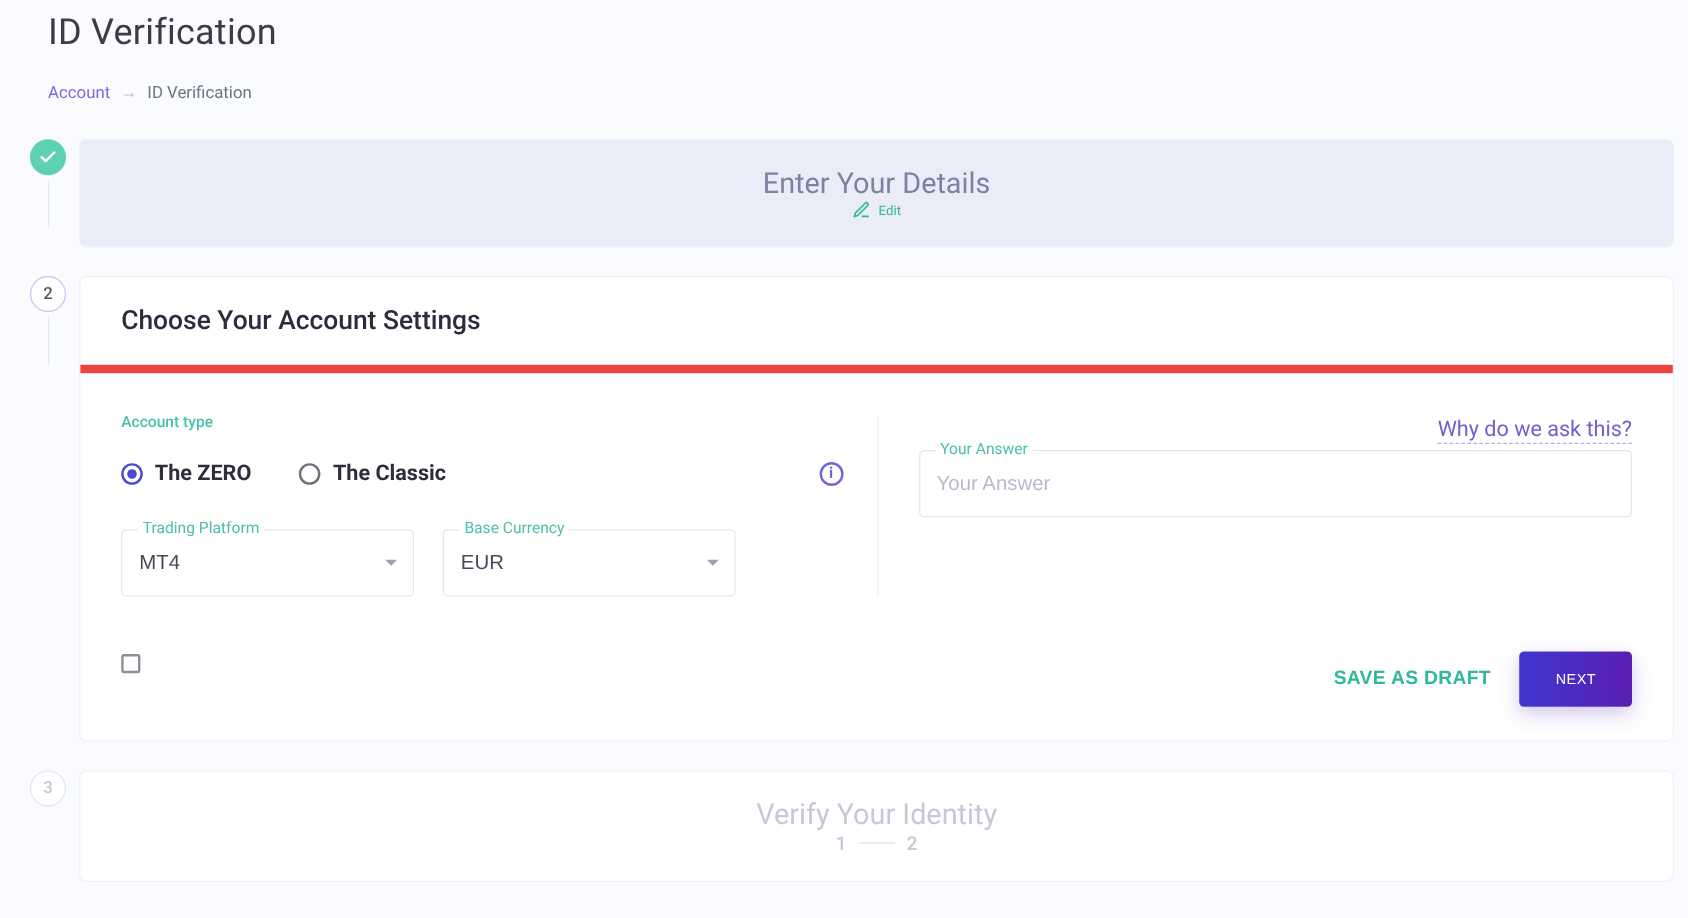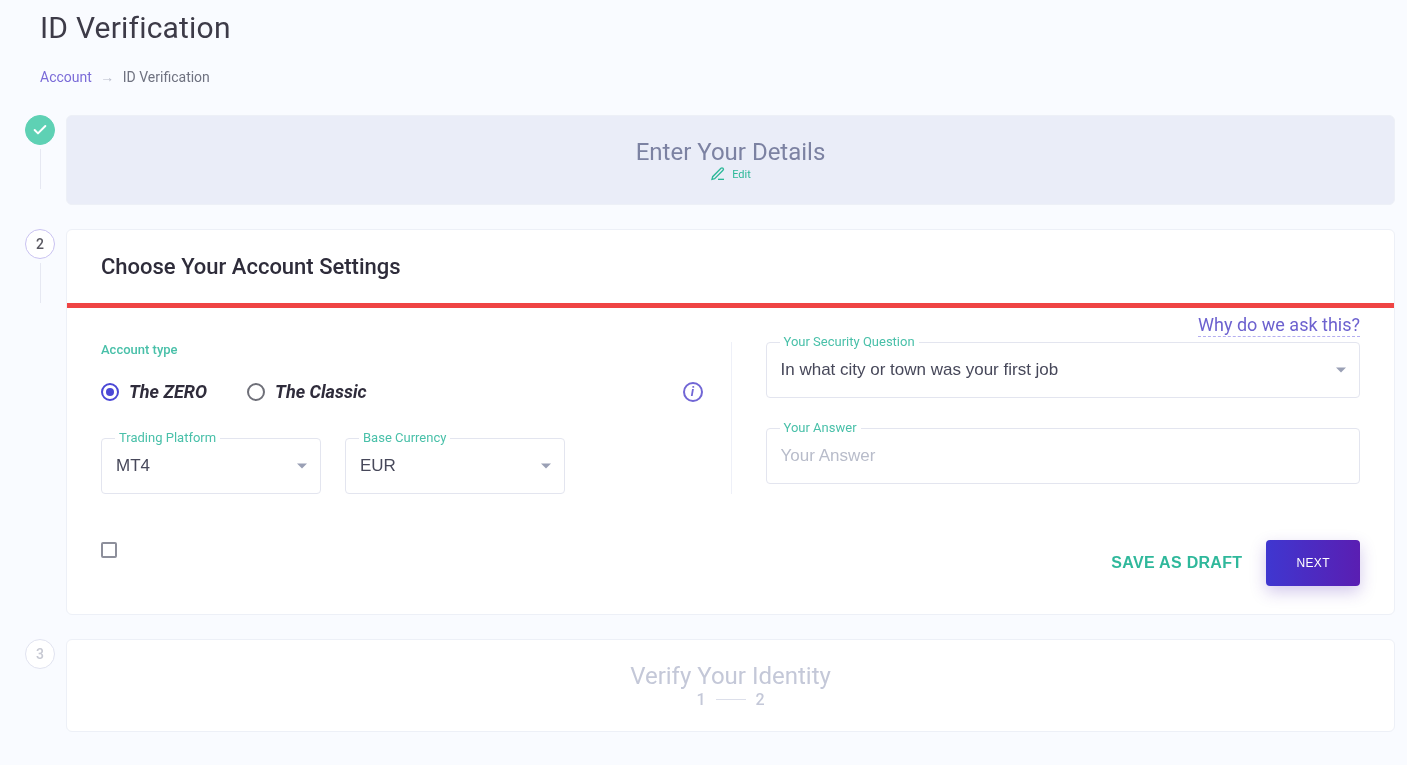--- a/index.html
+++ b/index.html
@@ -57,55 +57,55 @@
     display:flex; align-items:center; justify-content:space-between;
     padding:22px 34px;
     flex-direction:column;
   }
   .card.enter .h { font-size:24px; font-weight:400; color:#7c82a2; }
   .edit-link { display:flex; align-items:center; gap:6px; color:#2cb898; font-size:11px; cursor:pointer; }
   .edit-link svg { width:16px; height:16px; }
 
   .card.settings .card-head {
     padding: 24px 34px;
-    border-bottom:5px solid #ef4444;
+    border-bottom:7px solid #ef4444;
   }
   .card.settings .card-head h2 { font-size:22px; font-weight:500; color:#2e2c3a; }
   .card.settings .body { padding: 34px 34px 28px; }
   .cols { display:flex; gap:0; }
   .col-left { flex:0 0 50%; padding-right:34px; position:relative; }
   .col-right { flex:0 0 50%; padding-left:34px; border-left:1px solid #eef0f8; }
   .col-right .rel { position:relative; }
 
   .small-label { font-size:13px; color:#49c0a9; font-weight:500; margin-bottom:4px; display:block; }
   .label-abs {
     position:absolute; top:-8px; left:14px;
     font-size:13px; color:#49c0a9; background:#fff; padding:0 4px;
   }
 
-  .acct-type-row { display:flex; align-items:center; gap:40px; margin-top:24px; position:relative;font-style:italic; }
+  .acct-type-row { display:flex; align-items:center; gap:40px; margin-top:24px; position:relative; }
   .radio-opt { display:flex; align-items:center; gap:10px; cursor:pointer; }
   .radio-opt .circle {
     width:18px; height:18px; border-radius:50%;
     border:2px solid #4b48d6; display:flex; align-items:center; justify-content:center;
   }
   .radio-opt .circle.empty { border-color:#6e6f78; }
   .radio-opt .circle .dot { width:8px; height:8px; border-radius:50%; background:#4b48d6; }
   .radio-opt .txt { font-size:18px; font-weight:700; color:#2f2c3b; }
 
   .info-icon {
     position:absolute; right:-6px; top:50%; transform:translateY(-50%);
     width:20px; height:20px; border:2px solid #7166d5; border-radius:50%;
     color:#7166d5; font-weight:700; font-size:13px;
     display:flex; align-items:center; justify-content:center;
     cursor:pointer;
   }
 
   .sel-row { display:flex; gap:24px; margin-top:36px; }
-  .sel-wrap { position:relative; width:220px; }
+  .sel-wrap { position:relative; width:244px; }
   .sel {
     width:100%; height:56px; border:1px solid #e3e5ef; border-radius:4px;
     background:#fff; padding:0 36px 0 14px;
     font-size:17px; color:#47485a; text-align:left; cursor:pointer;
     display:flex; align-items:center;
   }
   .sel .caret {
     position:absolute; right:14px; top:50%; transform:translateY(-50%);
     width:0; height:0; border-left:5px solid transparent; border-right:5px solid transparent;
     border-top:5px solid #9aa0b5;
@@ -230,27 +230,20 @@
                   <span>EUR</span>
                   <span class="caret"></span>
                 </button>
               </div>
             </div>
           </div>
 
           <div class="col-right">
             <div class="rel">
               <a href="#" class="why-link">Why do we ask this?</a>
-              <div class="sel-wrap" style="width:100%;">
-                <span class="label-abs">Your Security Question</span>
-                <button class="sel">
-                  <span>In what city or town was your first job</span>
-                  <span class="caret"></span>
-                </button>
-              </div>
               <div class="input-wrap">
                 <span class="label-abs">Your Answer</span>
                 <input class="txt-input" placeholder="Your Answer" style="">
               </div>
             </div>
           </div>
         </div>
 
         <div class="footer-row">
           <div class="chk"></div>

